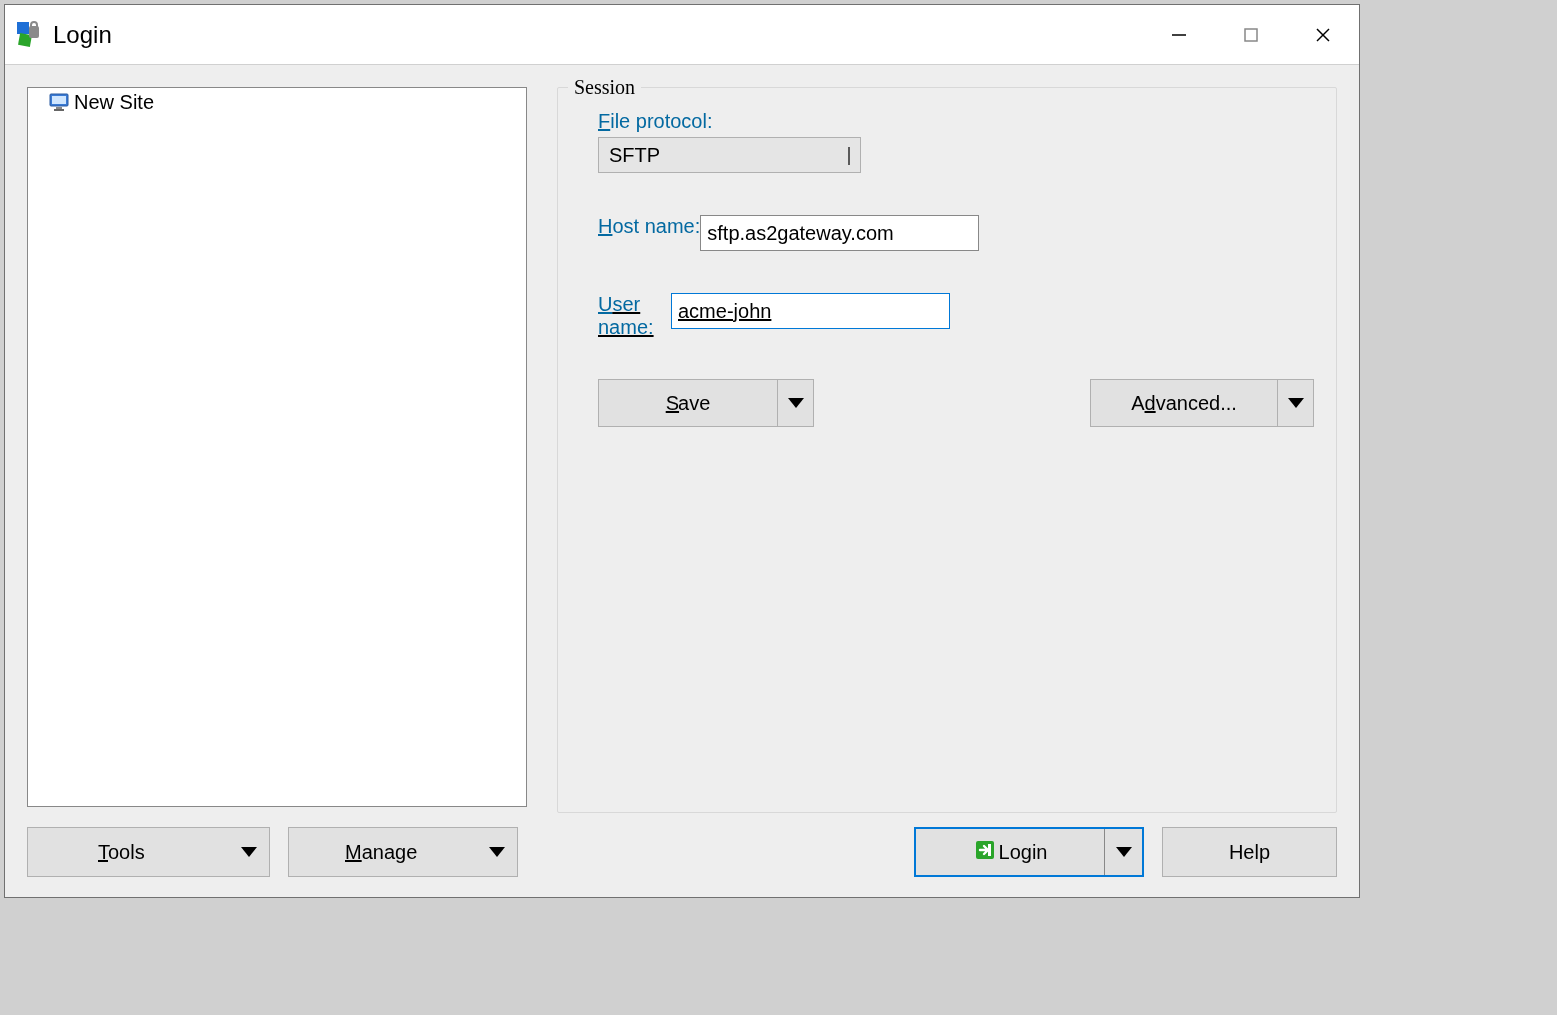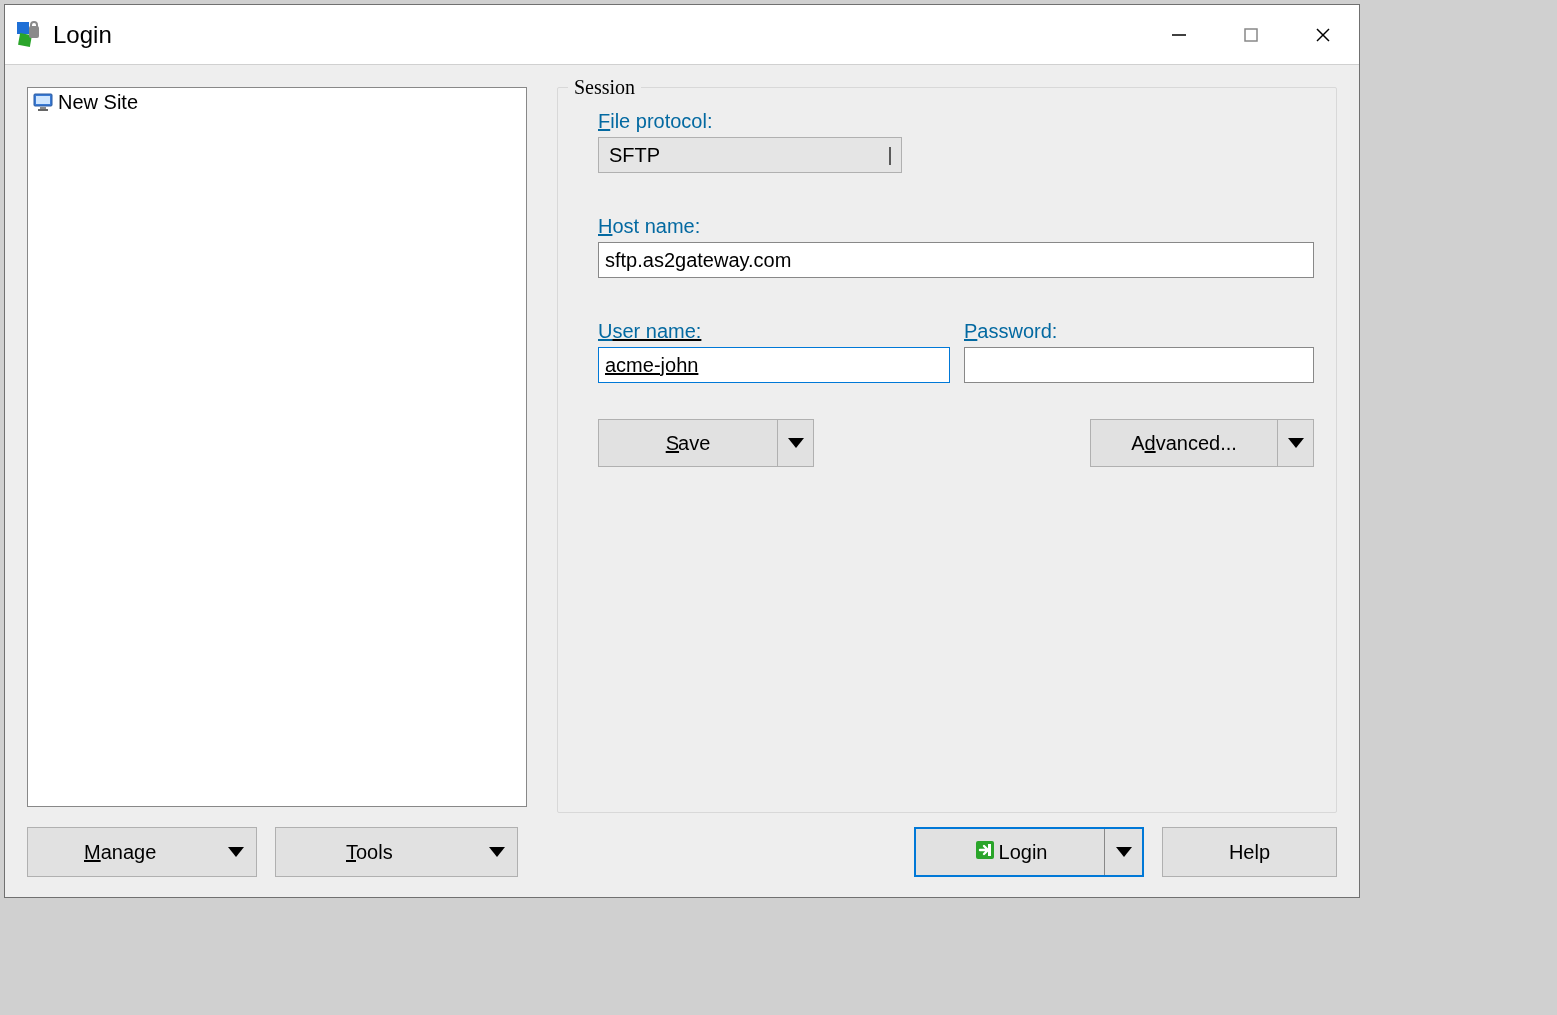--- a/index.html
+++ b/index.html
@@ -58,21 +58,21 @@
   .site-list {
     width: 500px;
     height: 720px;
     background: #fff;
     border: 1px solid #888;
   }
   .site-item {
     display: flex;
     align-items: center;
     height: 28px;
-    padding-left: 4px;
+    padding-left: 20px;
     font-size: 20px;
     color: #000;
   }
   .site-item .monitor-icon { width: 22px; height: 22px; margin-right: 4px; }
 
   
   .session-group {
     flex: 1;
     border: 1px solid #d8d8d8;
     border-radius: 2px;
@@ -88,33 +88,33 @@
     font-size: 20px;
     color: #000;
     font-family: Liberation Serif, serif;
   }
   .form-area { padding-left: 18px; }
 
   .lbl { font-size: 20px; color: #0369a1; display: block; margin-bottom: 4px; }
   .u { text-decoration: underline; }
 
   .combo {
-    width: 304px; height: 36px;
+    width: 263px; height: 36px;
     background: #e5e5e5;
     border: 1px solid #b0b0b0;
     display: flex; align-items: center;
     padding: 0 10px;
     font-size: 20px;
     color: #000;
     justify-content: space-between;
   }
   .combo .chev { font-size: 14px; color: #5a5a5a; }
 
   .row { display: flex; gap: 14px; margin-top: 42px; }
-  .col { display: flex; flex-direction: column; }
+  .col { display: flex; flex-direction: row; }
 
   .txt {
     height: 36px;
     background: #fff;
     border: 1px solid #888;
     padding: 0 6px;
     font-size: 20px;
     color: #000;
     outline: none;
   }
@@ -277,26 +277,20 @@
                 <input class="txt" type="text" value="sftp.as2gateway.com" style="">
               </div>
             </div>
 
             <div class="row">
               <div class="col user-col">
                 <label class="lbl">
                   <span class="u">U</span>ser name:
                 </label>
                 <input class="txt focused" type="text" value="acme-john" style="">
-              </div>
-              <div class="col pass-col">
-                <label class="lbl">
-                  <span class="u">P</span>assword:
-                </label>
-                <input class="txt" type="password" value="" style="">
               </div>
             </div>
 
             <div class="btn-row">
               <div class="split-btn">
                 <div class="main save-main">
                     <span class="u">S</span>
                     <span style="margin-left:-1px;text-align:center;">ave</span>
                   </div>
                 <div class="drop">
@@ -311,28 +305,28 @@
               </div>
             </div>
           </div>
 
         </div>
       </div>
 
     </div>
 
     <div class="bottom">
-      <div class="btn manage-btn">
-        <span><span class="u">M</span>anage</span>
+      <div class="btn tools-btn">
+        <span><span class="u">T</span>ools</span>
         <span style="width:40px; display:flex; justify-content:center;">
             <div class="tri-down"></div>
           </span>
       </div>
-      <div class="btn tools-btn">
-        <span><span class="u">T</span>ools</span>
+      <div class="btn manage-btn">
+        <span><span class="u">M</span>anage</span>
         <span style="width:40px; display:flex; justify-content:center;">
             <div class="tri-down"></div>
           </span>
       </div>
 
       <div class="spacer"></div>
 
       <div class="login-btn">
         <div class="main">
           <span>

